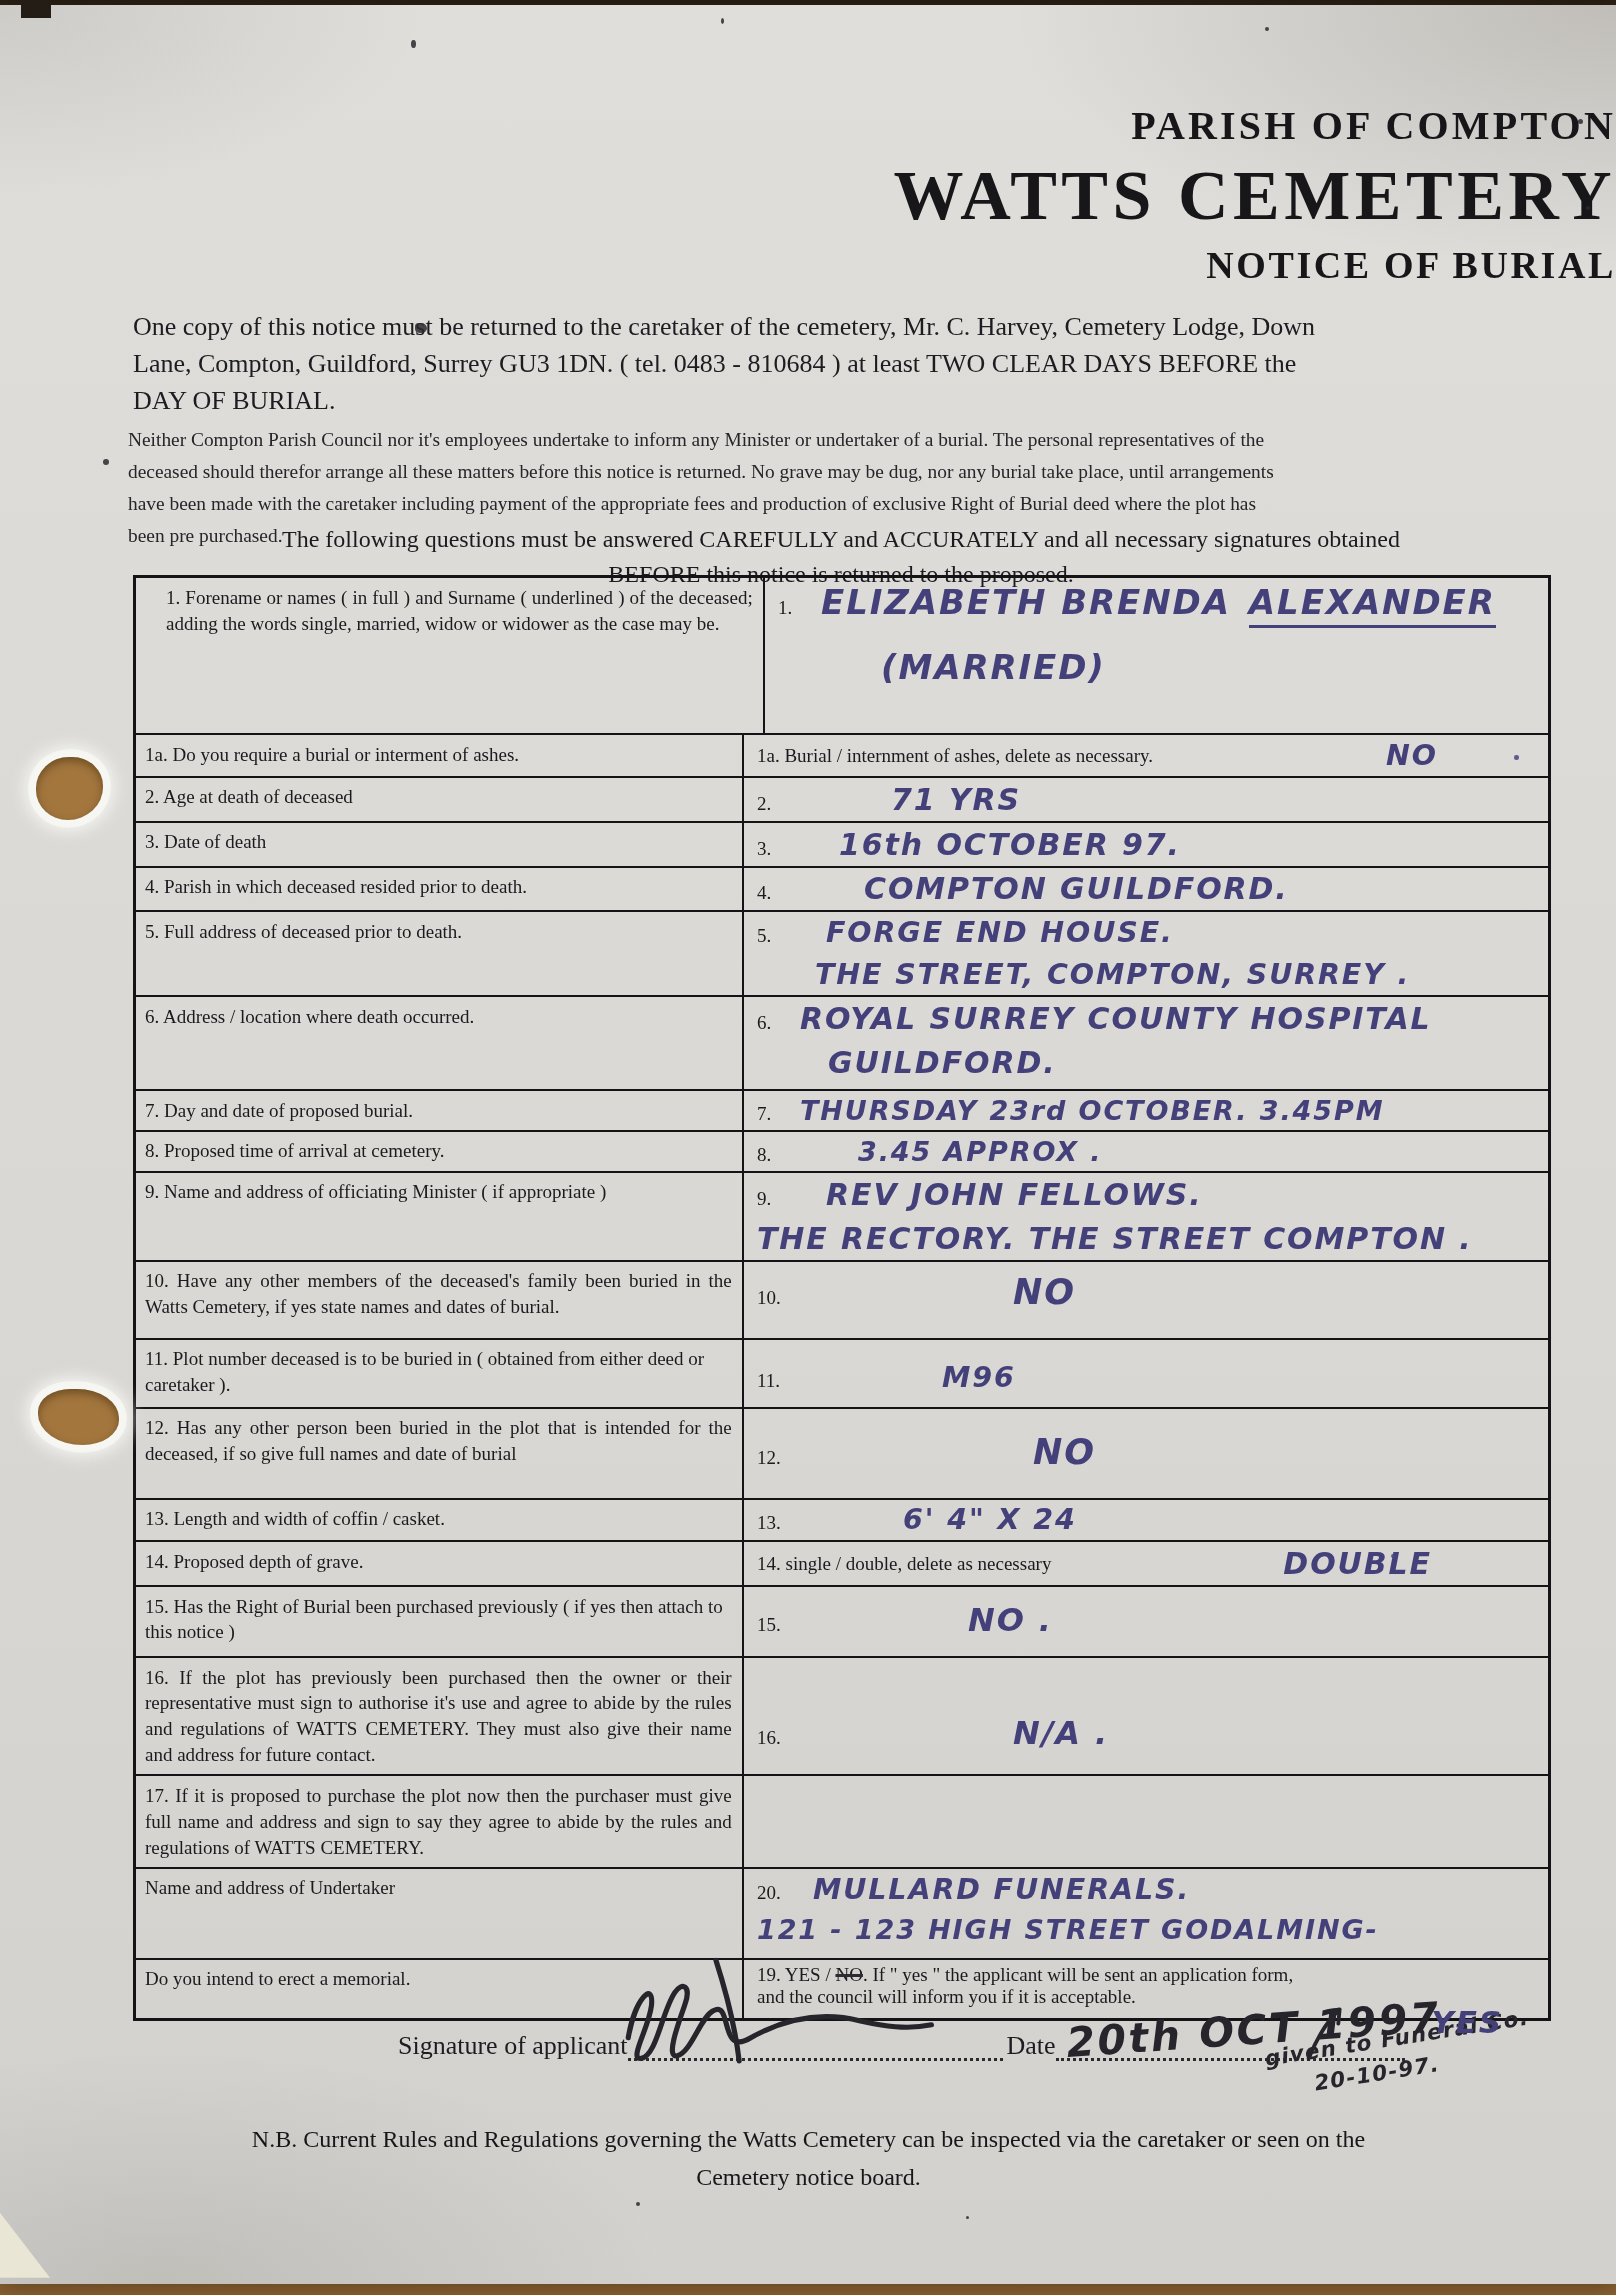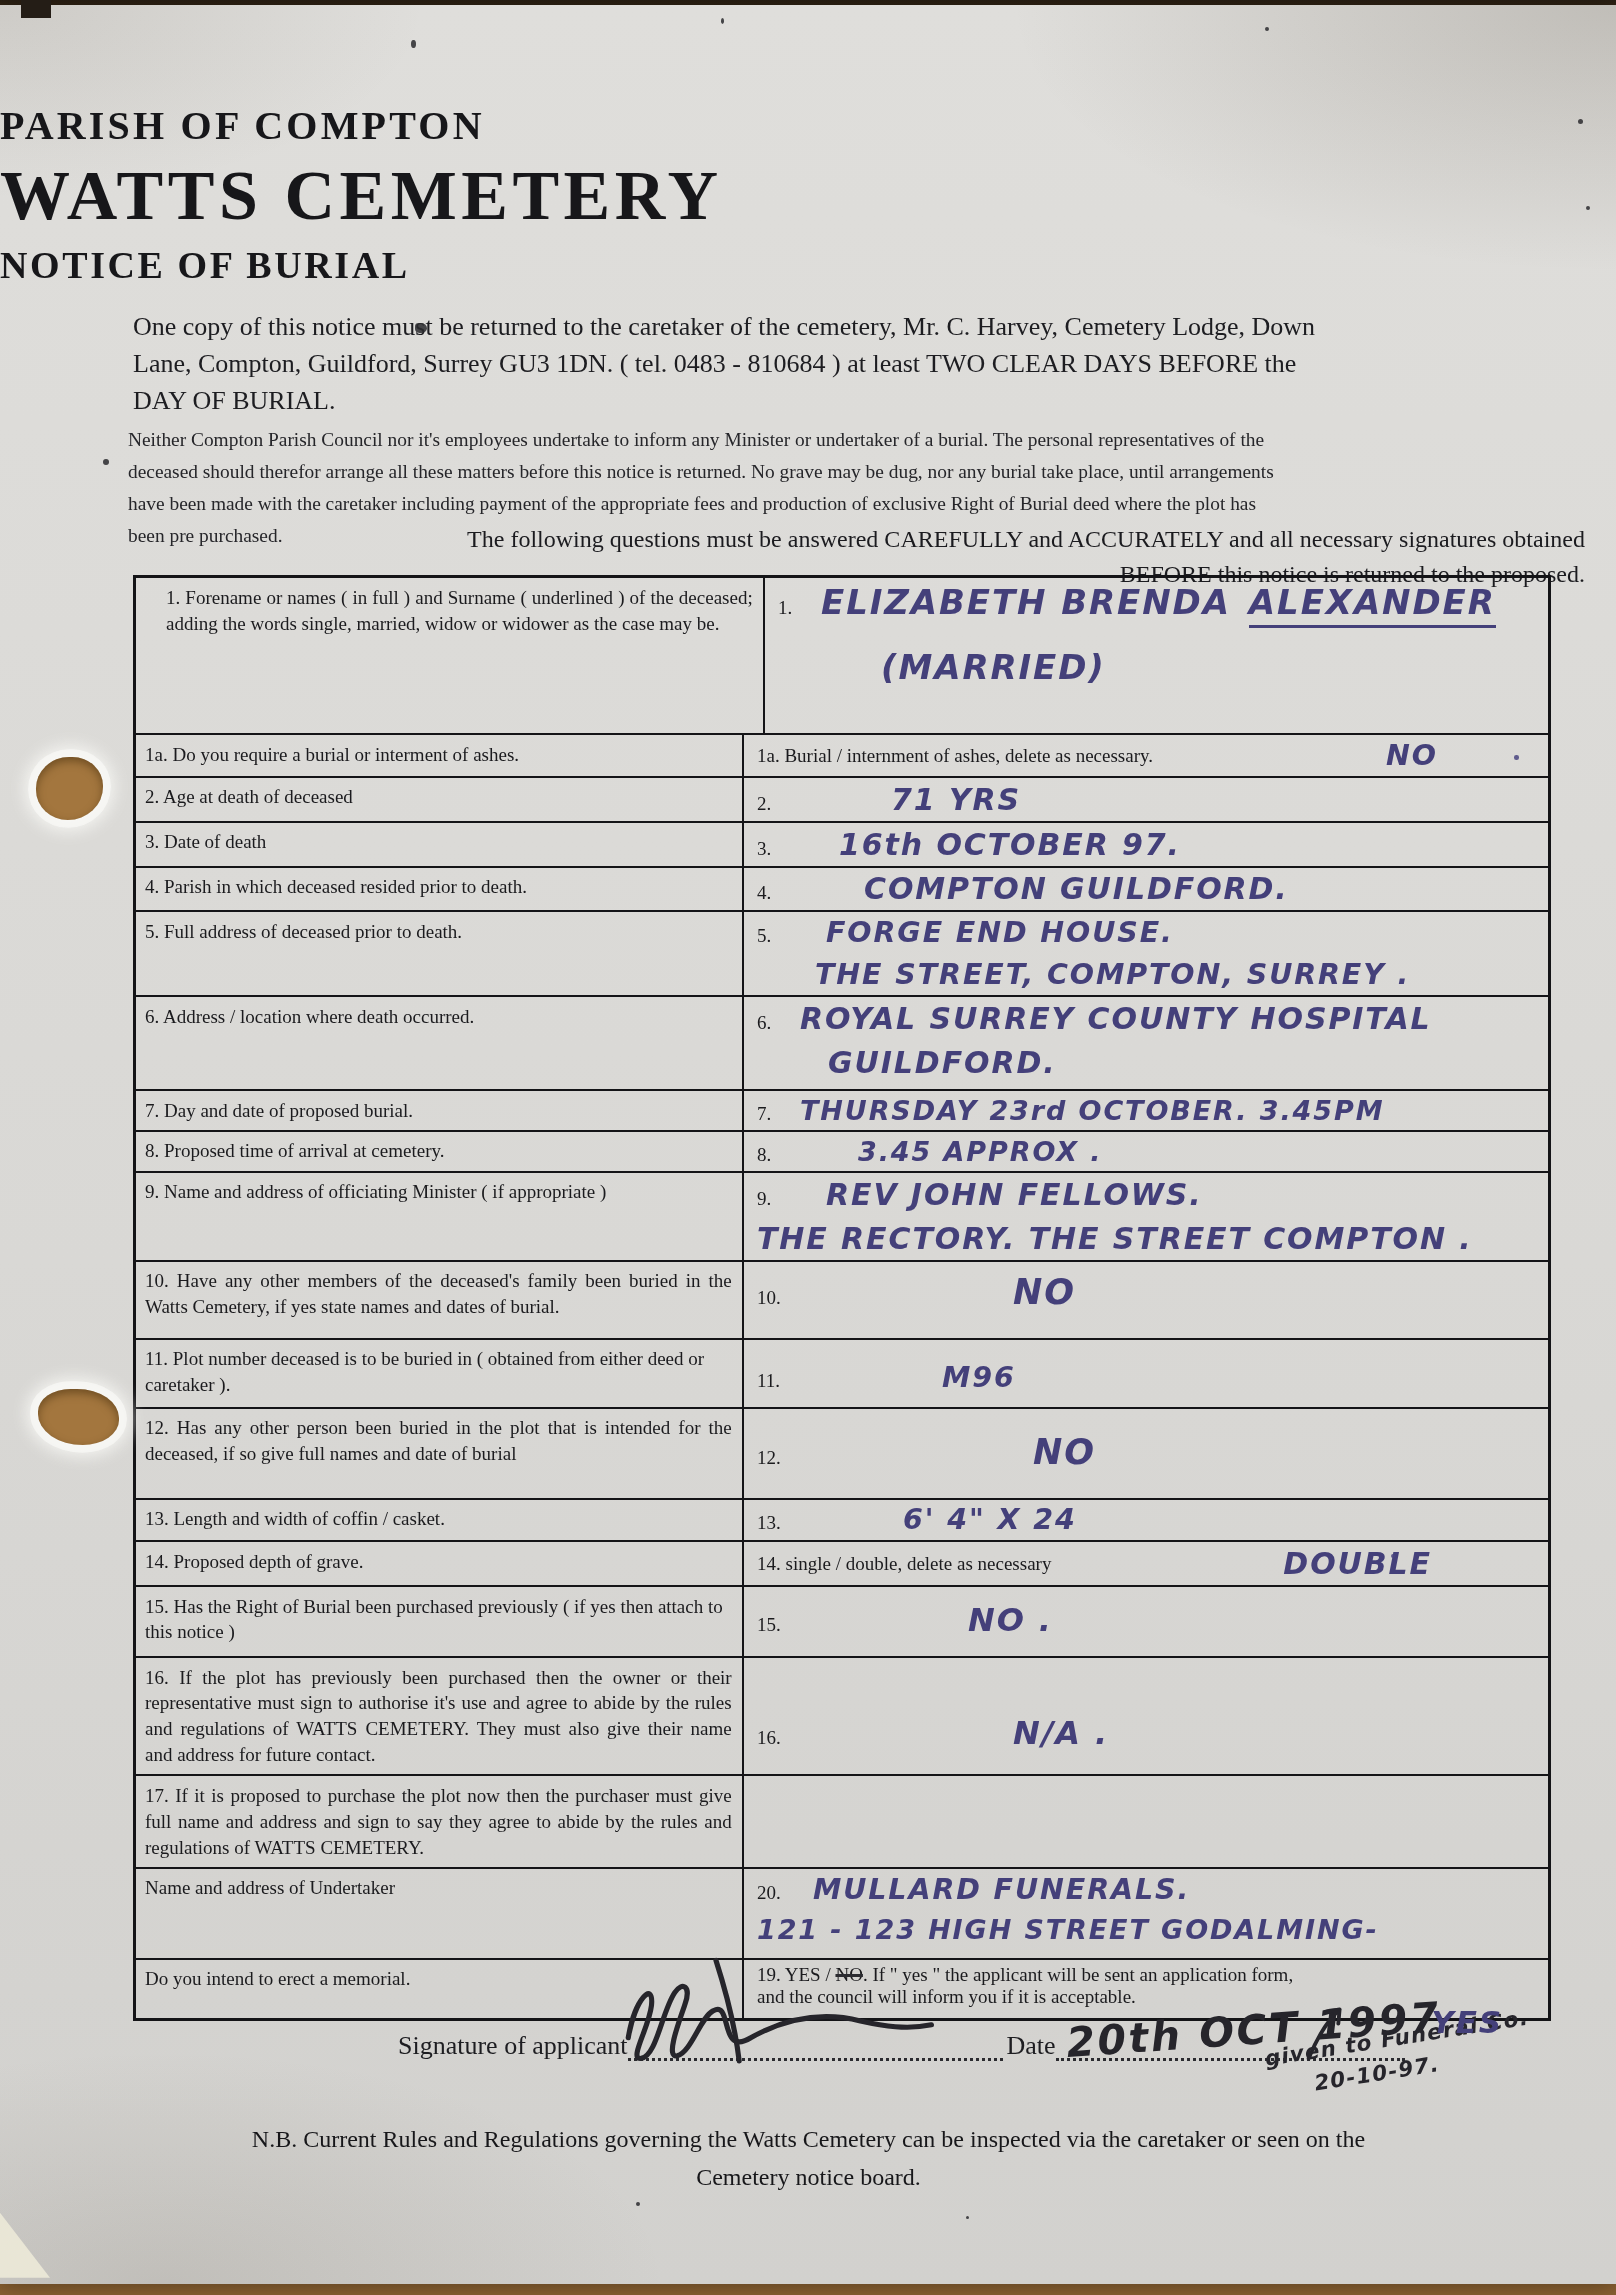--- a/index.html
+++ b/index.html
@@ -17,29 +17,29 @@
   .top-tab { position:absolute; left:21px; top:0; width:30px; height:18px; background:#241d16; }
   .fold { position:absolute; left:0; bottom:6.5px; width:50px; height:65px;
           background:#e9e6d6; clip-path:polygon(0 0, 100% 100%, 0 100%); }
   .hole { position:absolute; background:#a3763e;
           box-shadow: inset 0 3.9px 9px rgba(70,45,12,0.55), 0 0 0 7.8px rgba(248,248,245,0.75), 0 0 15.5px 11.6px rgba(246,246,243,0.9); }
   .hole.h1 { left:36px; top:752px; width:67px; height:63px; border-radius:52% 48% 55% 50%; }
   .hole.h2 { left:38px; top:1384px; width:81px; height:56px; border-radius:45% 58% 50% 62%; }
   .speck { position:absolute; background:#2a2a2e; border-radius:50%; opacity:0.85; }
   .speck.purple { background:#4a4580; }
 
-  .hdr { position:absolute; left:0; width:100%; text-align:left; color:#17171a; }
+  .hdr { position:absolute; left:0; width:100%; text-align:right; color:#17171a; }
   .hdr.parish  { top:97px; font-size:40px; font-weight:600; letter-spacing:3.2px; }
   .hdr.title   { top:151px; font-size:70px; font-weight:700; letter-spacing:4.5px; }
   .hdr.sub     { top:238px; font-size:38px; font-weight:600; letter-spacing:2.6px; }
 
   .para { position:absolute; color:#1d1d21; }
   .p1 { top:304px; left:133px; width:1429px; font-size:26px; line-height:1.42; font-weight:400; }
   .p2 { top:419px; left:128px; width:1442px; font-size:19.4px; line-height:1.64; color:#26262a; }
-  .p3 { top:517px; left:97px; width:1488px; font-size:24px; line-height:1.45; text-align:right; color:#1b1b1f; }
+  .p3 { top:517px; left:97px; width:1488px; font-size:24px; line-height:1.45; text-align:center; color:#1b1b1f; }
 
   .tbl { position:absolute; top:570px; left:133px; width:1418px; border:3.9px solid #141417; }
   .trow { display:flex; border-top:2.6px solid #141417; }
   .trow:first-child { border-top:none;padding-left:21px; }
   .tl { width:608px; border-right:2.6px solid #141417; padding:6.5px 10.3px 6.5px 9px;
         font-size:19px; line-height:1.36; color:#1b1b1e; }
   .tr { flex:1; padding:3.9px 13px; position:relative; font-size:19px; color:#1b1b1e; }
   .just { text-align:justify; }
   .rline { display:flex; align-items:baseline; }
   .rnum { min-width:43px; flex:none; }

